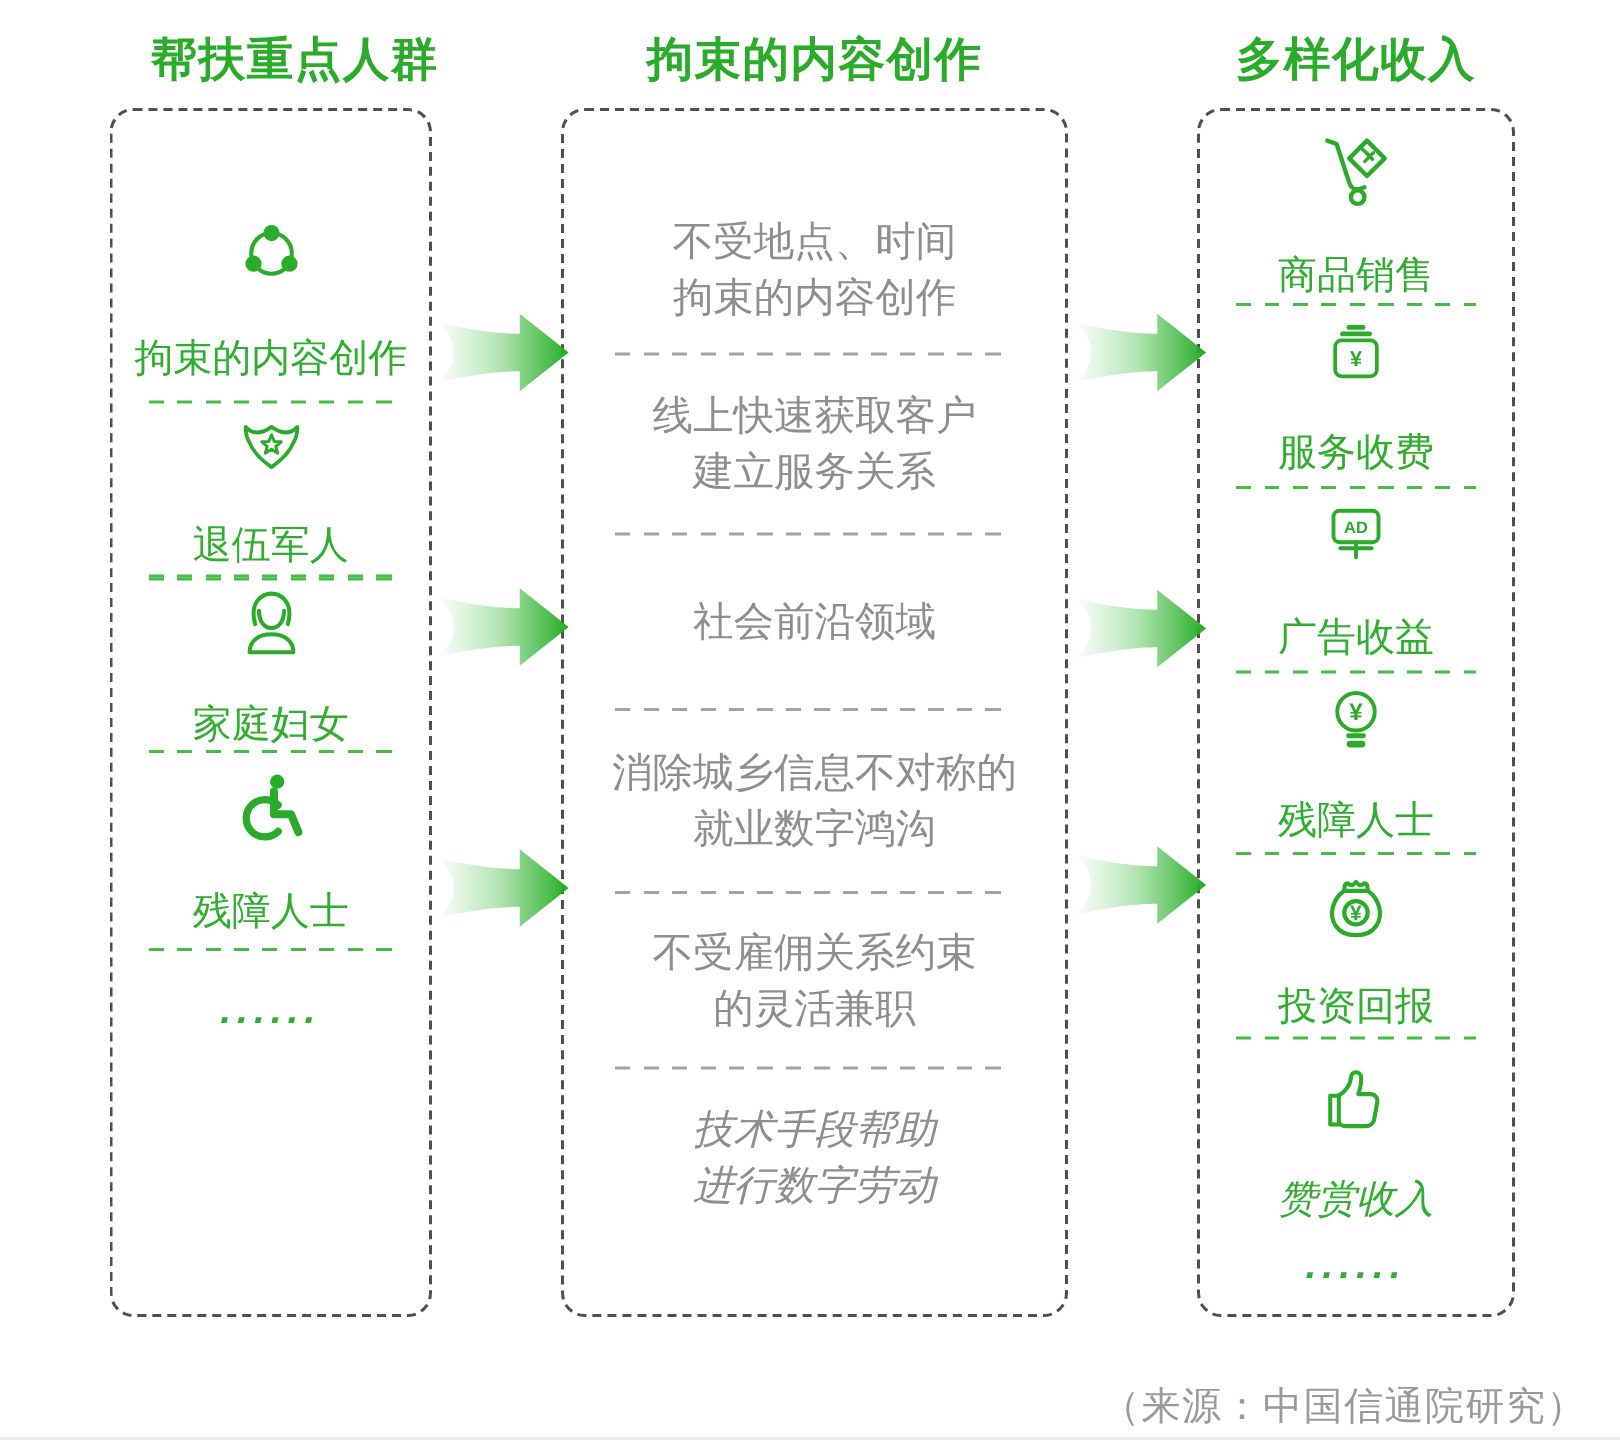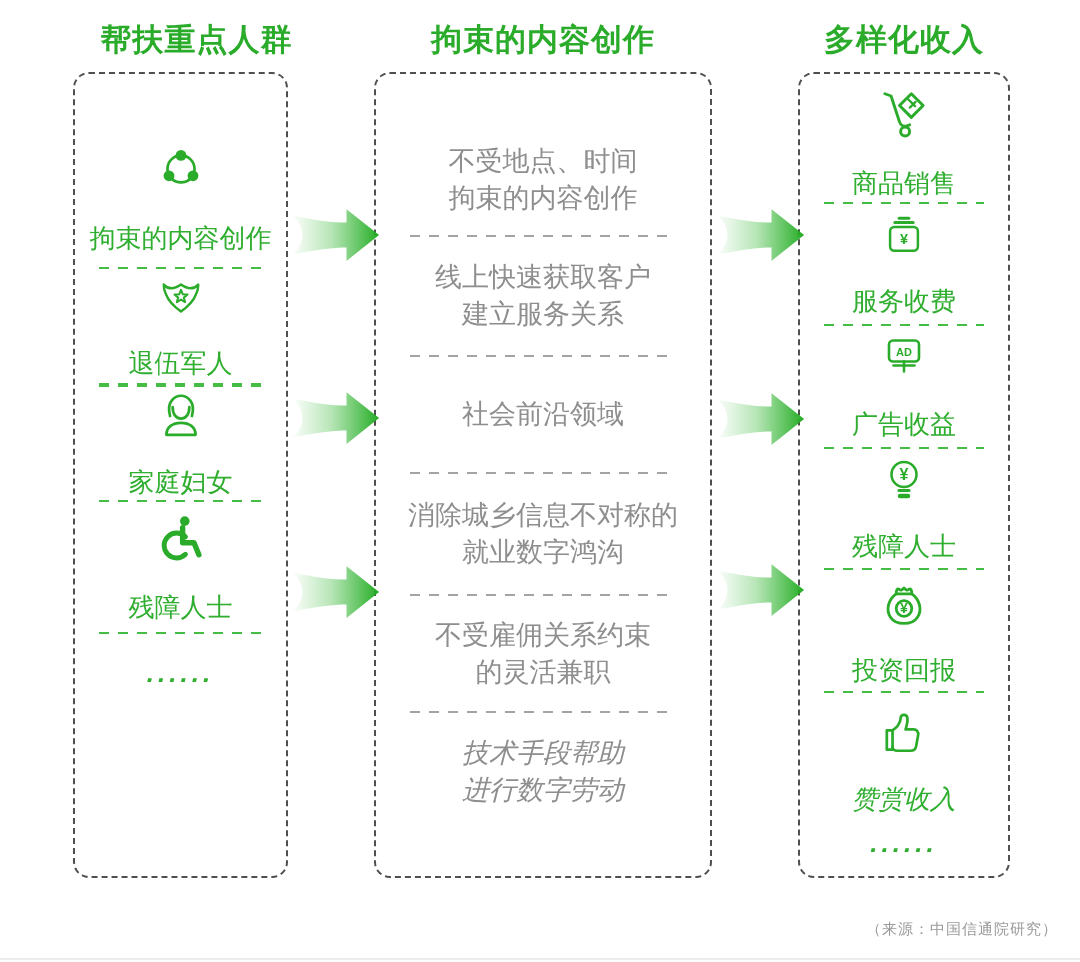--- a/index.html
+++ b/index.html
@@ -29,21 +29,21 @@
   .glyph{stroke:#2aac2a;fill:none;stroke-width:2.6;stroke-linecap:round;stroke-linejoin:round;flex:none;}
   .glyph .f{fill:#2aac2a;stroke:none;}
   .glyph .w3{stroke-width:3.2;}
   .glyph .w5{stroke-width:5;}
   .glyph .w45{stroke-width:4.5;}
   .itxt{font-family:"Liberation Sans","DejaVu Sans",sans-serif;font-weight:700;
         fill:#2aac2a;stroke:none;}
 
   .arrow{position:absolute;width:92px;height:58px;}
 
-  .footer-note{position:absolute;top:920px;right:22px;font-size:15px;color:#9a9a9a;letter-spacing:1px;}
+  .footer-note{position:absolute;top:920px;right:22px;font-size:26px;color:#9a9a9a;letter-spacing:1px;}
   .bottom-line{position:absolute;left:0;right:0;top:958px;height:2px;background:#ececec;}
 </style>
 </head>
 <body>
 
 <div class="stage">
 
   <svg width="0" height="0" style="position:absolute" aria-hidden="true">
     <defs>
       <linearGradient id="arrowGrad" x1="0" y1="0" x2="1" y2="0">

